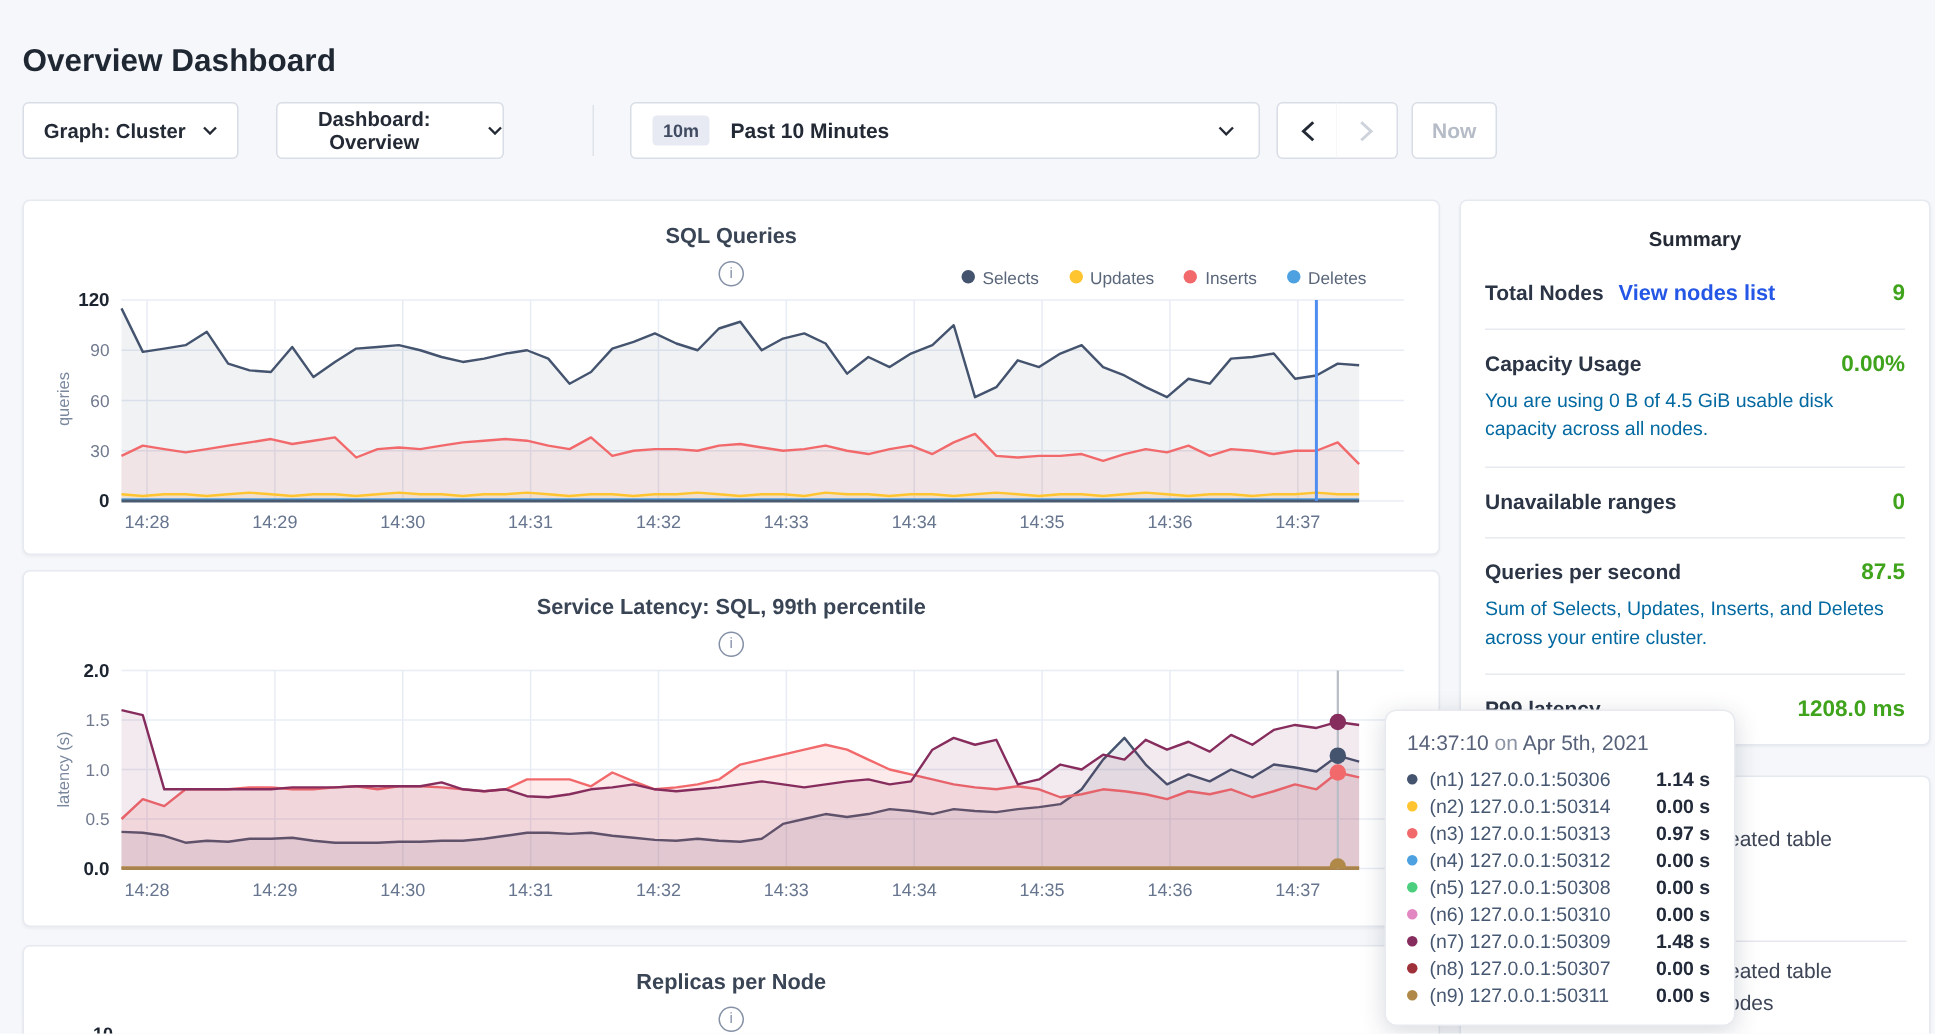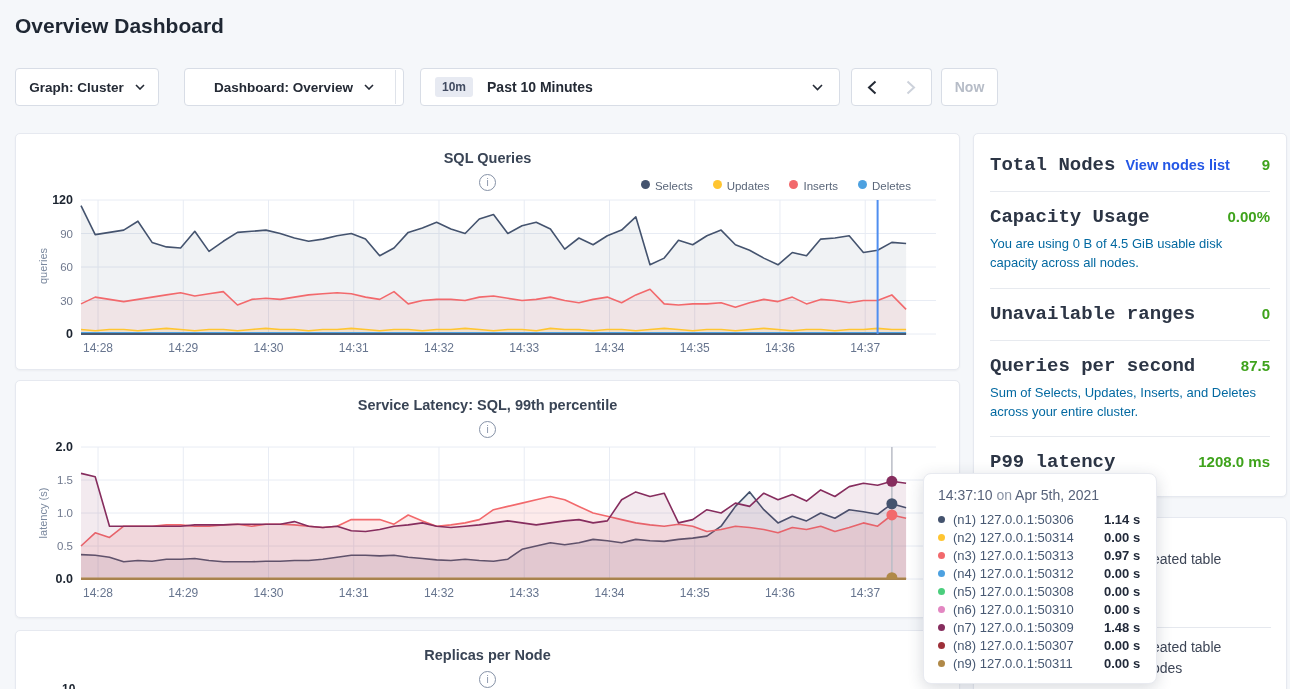--- a/index.html
+++ b/index.html
@@ -1,25 +1,25 @@
 <!DOCTYPE html>
 <html><head>
 <meta charset="utf-8">
 <style>
   html,body{margin:0;padding:0;}
   #page{position:relative;width:1290px;height:689px;background:#f5f7fa;overflow:hidden;
         font-family:"Liberation Sans",sans-serif;color:#242a35;}
   
-  #page-title{position:absolute;left:15px;top:14px;font-size:21px;font-weight:600;color:#1f2733;margin:0;}
+  #page-title{position:absolute;left:15px;top:29px;font-size:21px;font-weight:600;color:#1f2733;margin:0;}
   
   .ctl-btn{position:absolute;top:68px;height:38px;box-sizing:border-box;background:#fff;
            border:1px solid #d8dde6;border-radius:4px;display:flex;align-items:center;
            font-family:inherit;font-size:13.5px;font-weight:700;color:#242a35;cursor:pointer;padding:0;}
   #dd-graph{left:15px;width:144px;justify-content:center;gap:11px;}
-  #dd-dashboard{left:184px;width:220px;justify-content:center;gap:11px;}
+  #dd-dashboard{left:184px;width:152px;justify-content:center;gap:11px;}
   #controls-divider{position:absolute;left:395px;top:70px;width:1px;height:34px;background:#dfe3ea;}
   #time-picker{left:420px;width:420px;align-items:center;}
   #time-picker .badge{margin-left:14px;background:#e7eaf2;border-radius:3px;padding:3px 7px;
                       font-size:12px;font-weight:700;color:#414b61;}
   #time-picker .tp-label{margin-left:14px;font-size:14px;font-weight:700;}
   #time-picker .tp-chev{margin-left:auto;margin-right:16px;display:flex;}
   #btn-prev{left:851px;width:41px;justify-content:center;border-radius:4px 0 0 4px;}
   #btn-next{left:891px;width:41px;justify-content:center;border-radius:0 4px 4px 0;border-left:none;}
   #btn-now{left:941px;width:57px;justify-content:center;color:#b6bcc7;font-size:14px;}
   
@@ -43,21 +43,21 @@
   svg.chart{position:absolute;left:20px;top:58px;}
   .xtick{font-size:12px;fill:#67758f;}
   .ytick{font-size:11.5px;fill:#70798e;}
   .ytick.bold{font-size:12.5px;font-weight:700;fill:#1c2430;}
   
   .summary-title{margin-top:18px;text-align:center;font-weight:700;font-size:13.5px;color:#242a35;}
   .summary-rows{padding:6px 16px 0;}
   .srow{padding:14px 0 15px;border-bottom:1px solid #e7eaef;}
   .srow:last-child{border-bottom:none;}
   .srow-head{display:flex;align-items:baseline;}
-  .slabel{font-weight:700;font-size:19px;color:#2c3545;font-family:Liberation Mono, monospace;}
+  .slabel{font-weight:700;font-size:14px;color:#2c3545;}
   .slink{color:#2457e6;font-weight:700;font-size:14.5px;margin-left:10px;text-decoration:none;cursor:pointer;}
   .svalue{margin-left:auto;font-weight:700;font-size:15px;color:#3fa31c;}
   .sdesc{margin-top:7px;font-size:13px;color:#0369a1;line-height:1.45;}
   
   .evt-frag{position:absolute;font-size:14px;color:#3d4556;white-space:nowrap;}
   #evt-frag-1{left:1152px;top:551px;}
   #evt-divider{position:absolute;left:1157px;top:627px;width:114px;height:1px;background:#e5e8ee;}
   #evt-frag-2{left:1152px;top:639px;}
   #evt-frag-3{left:1152px;top:660px;}
   #partial-tick{position:absolute;left:62px;top:682px;font-size:12px;font-weight:700;color:#1c2430;}
@@ -252,20 +252,21 @@
 
   <div class="card" id="card-replicas">
     <div class="chart-title-row">
       <span class="chart-title">Replicas per Node</span>
       <span class="info-icon">i</span>
     </div>
   </div>
   <span id="partial-tick">10</span>
 
   <div class="card" id="card-summary">
+    <div class="summary-title">Summary</div>
     <div class="summary-rows">
       <div class="srow">
         <div class="srow-head">
           <span class="slabel">Total Nodes</span>
           <a class="slink">View nodes list</a>
           <span class="svalue">9</span>
         </div>
       </div>
       <div class="srow">
         <div class="srow-head">

